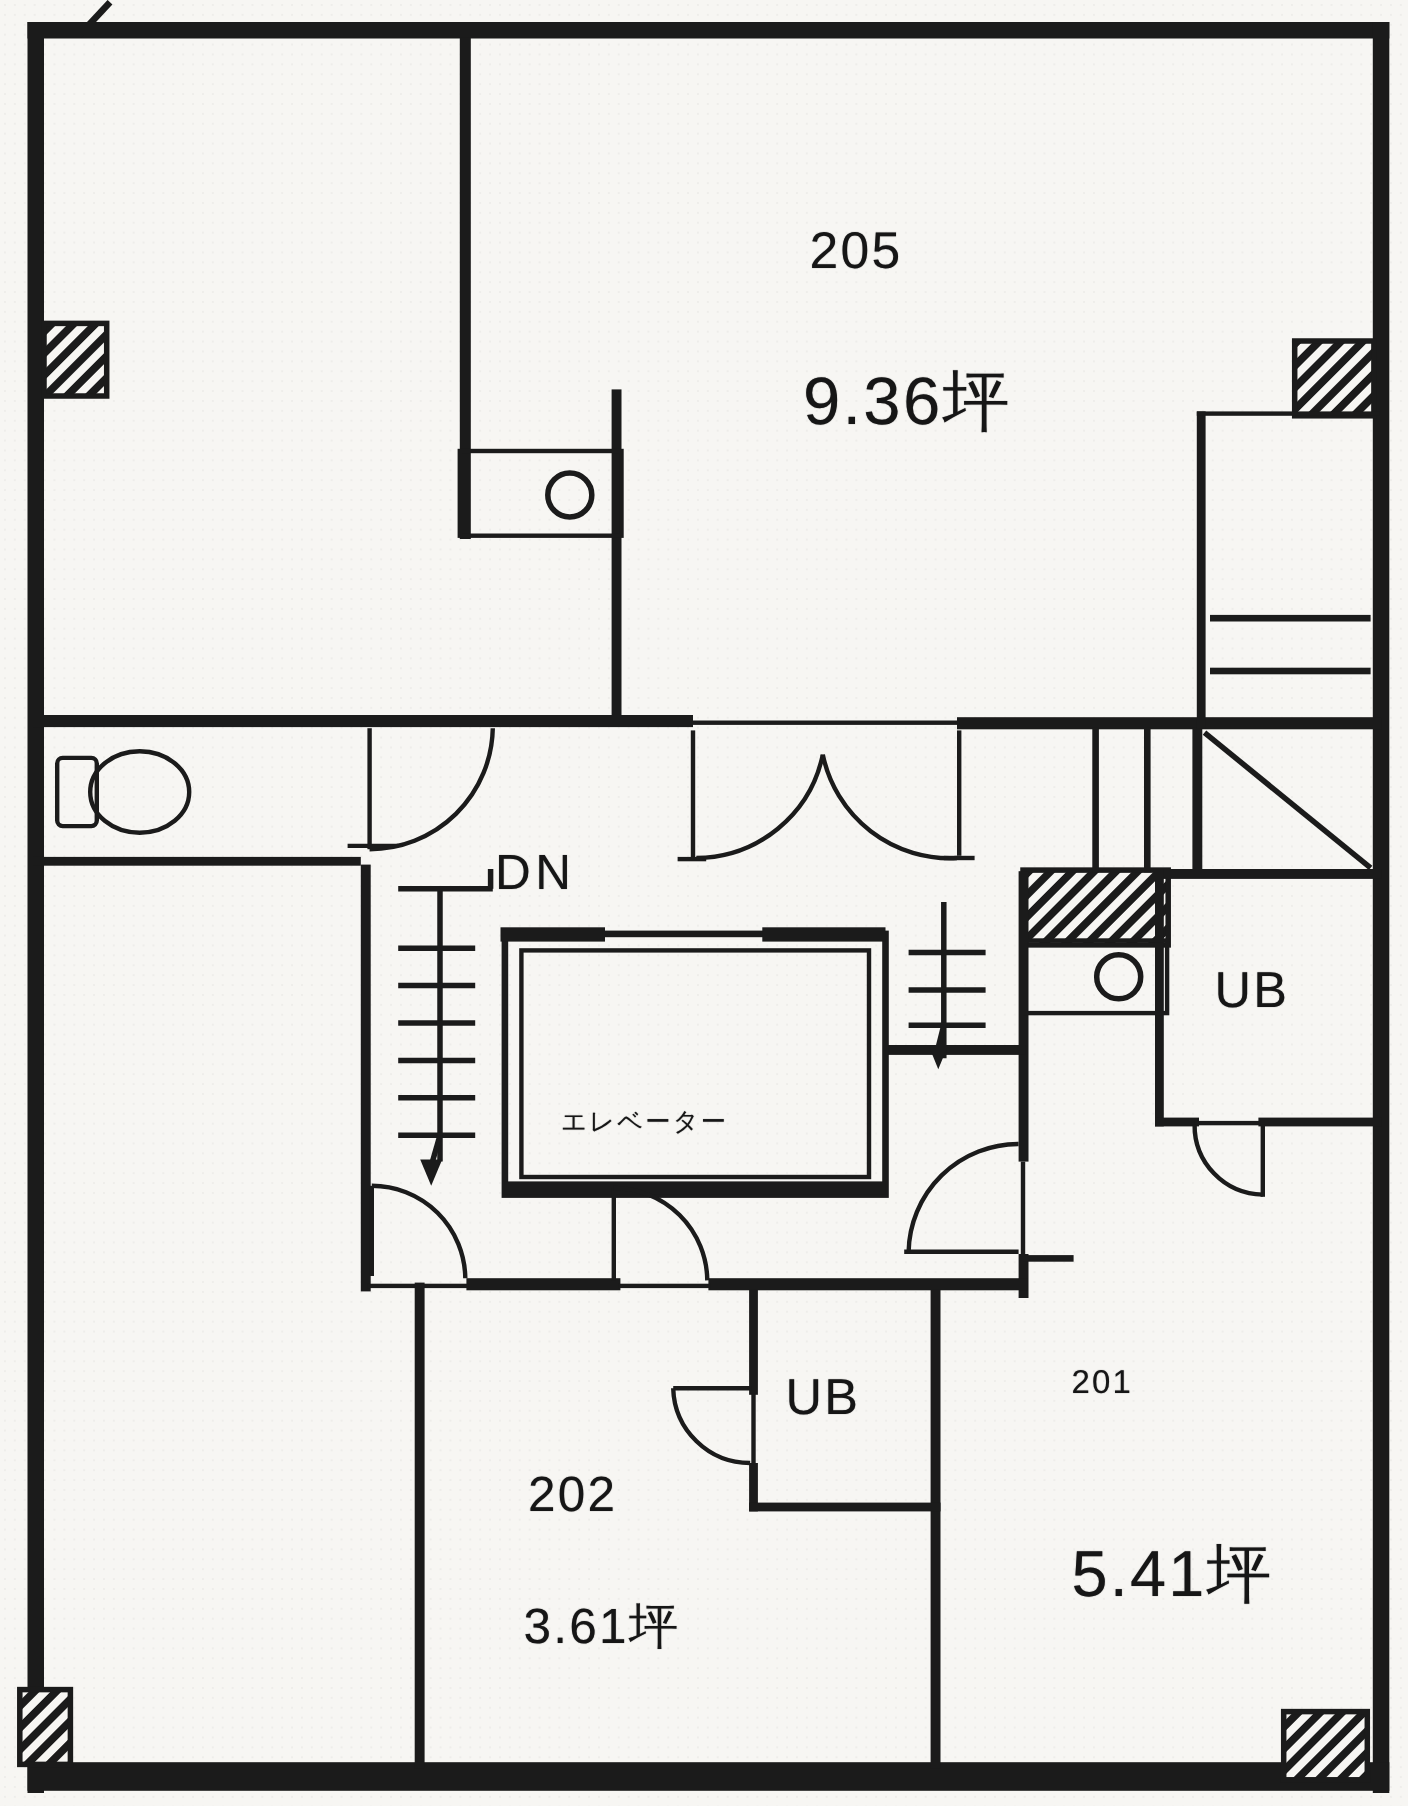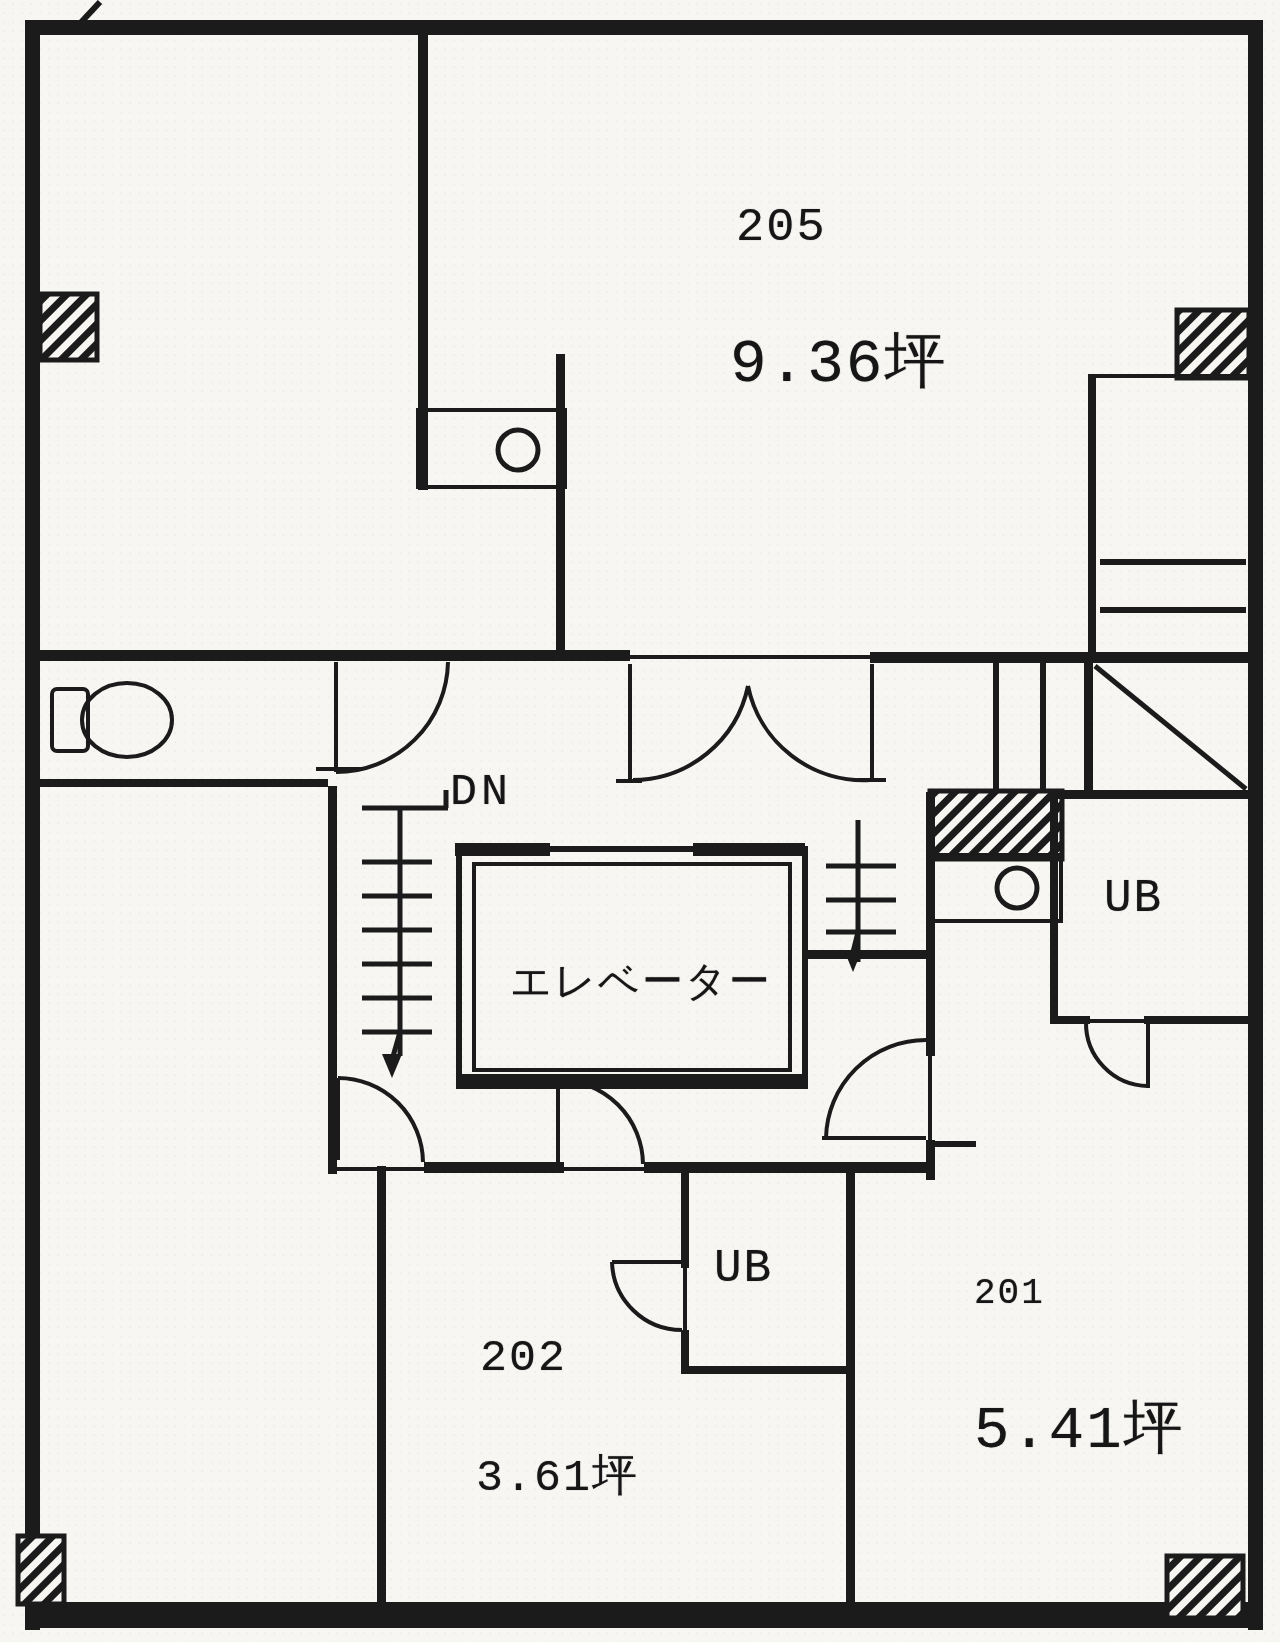--- a/index.html
+++ b/index.html
@@ -7,21 +7,21 @@
     position:relative;width:1280px;height:1642px;margin:0 auto;
     background:#f7f6f3;
     background-image:radial-gradient(rgba(0,0,0,0.035) 1px, transparent 1px);
     background-size:9px 9px;
     font-family:"DejaVu Sans", sans-serif;
     overflow:hidden;
   }
   .plan svg{position:absolute;left:0;top:0;}
   .lbl{
     position:absolute;color:#161616;white-space:nowrap;
-    font-family:Liberation Mono, monospace;font-weight:500;
+    font-family:Liberation Sans, sans-serif;font-weight:500;
     text-shadow:0 0 1px rgba(20,20,20,.55);
     letter-spacing:2px;line-height:1;text-align:center;
   }
 </style>
 </head>
 <body>
 
 <div class="plan">
 
   <svg width="1280" height="1642" viewBox="0 0 1280 1642">
@@ -184,25 +184,25 @@
       <rect x="932" y="855" width="129" height="66" stroke-width="4"></rect>
       <circle cx="1017" cy="888" r="20" stroke-width="5"></circle>
     </g>
   </svg>
 
   <div class="lbl" style="left:736px;top:204px;font-size:47px;">205</div>
   <div class="lbl" style="left:730px;top:334px;font-size:61px;">9.36坪</div>
 
   <div class="lbl" style="left:450px;top:770px;font-size:45px;letter-spacing:4px;">DN</div>
 
-  <div class="lbl" style="left:510px;top:964px;font-size:41px;letter-spacing:2px;">エレベーター</div>
+  <div class="lbl" style="left:510px;top:1008px;font-size:23px;letter-spacing:2px;">エレベーター</div>
 
   <div class="lbl" style="left:1104px;top:876px;font-size:46px;">UB</div>
 
   <div class="lbl" style="left:714px;top:1246px;font-size:46px;">UB</div>
 
   <div class="lbl" style="left:480px;top:1336px;font-size:45px;">202</div>
   <div class="lbl" style="left:476px;top:1456px;font-size:45px;">3.61坪</div>
 
-  <div class="lbl" style="left:974px;top:1276px;font-size:36px;">201</div>
+  <div class="lbl" style="left:974px;top:1242px;font-size:30px;">201</div>
   <div class="lbl" style="left:974px;top:1402px;font-size:59px;">5.41坪</div>
 
 </div>
 
 </body></html>

